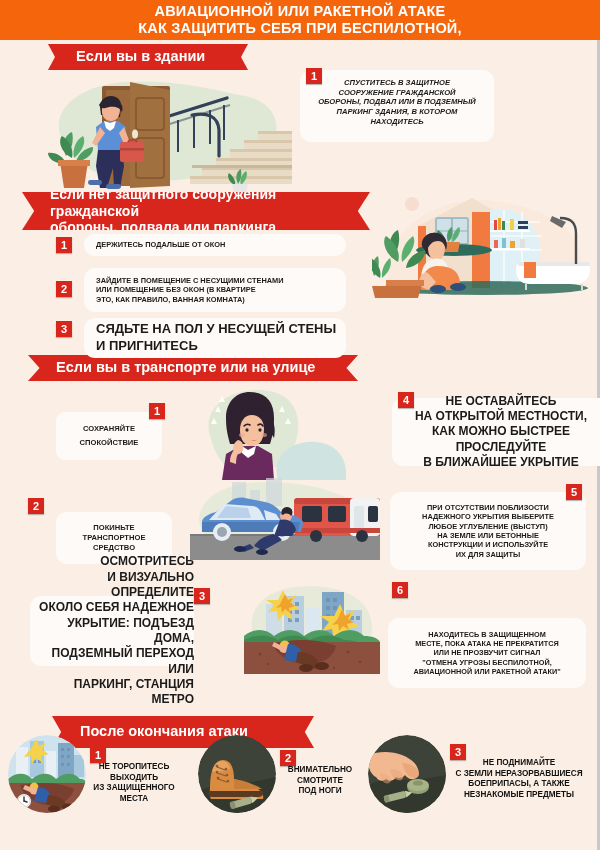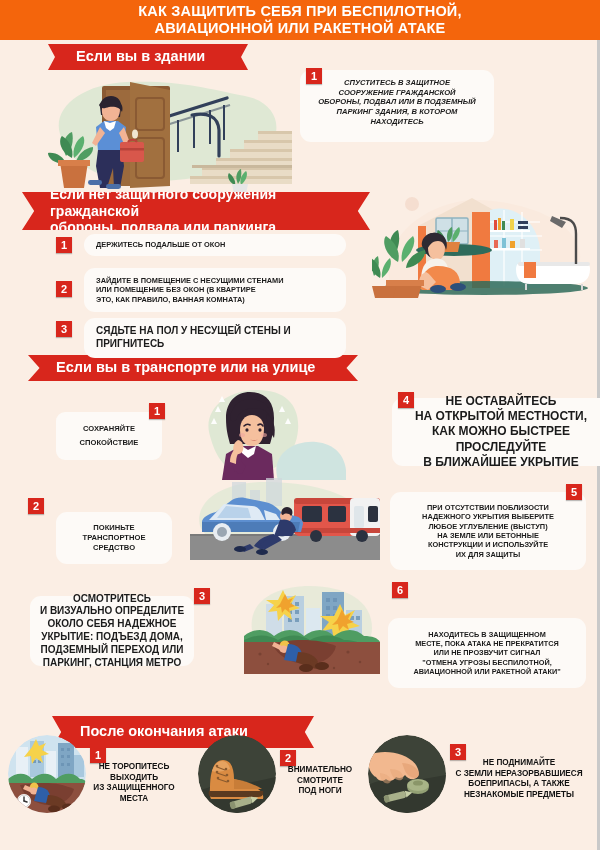--- a/index.html
+++ b/index.html
@@ -81,22 +81,22 @@
     position:absolute;color:#111;font-weight:bold;text-align:center;
     line-height:1.3;font-size:8.2px;
   }
 </style>
 </head>
 <body>
 
 <div class="page">
 
   <div class="header">
+    <div class="ttl">АВИАЦИОННОЙ ИЛИ РАКЕТНОЙ АТАКЕ</div>
     <div class="ttl">КАК ЗАЩИТИТЬ СЕБЯ ПРИ БЕСПИЛОТНОЙ,</div>
-    <div class="ttl">АВИАЦИОННОЙ ИЛИ РАКЕТНОЙ АТАКЕ</div>
   </div>
 
   <div class="ribbon notch-both" id="ribbon-building">
     <span class="rb-txt">Если вы в здании</span>
   </div>
 
   <div class="art" style="left:42px;top:72px;width:250px;height:122px;">
     <svg width="250" height="122" viewBox="0 0 250 122">
       <path d="M18 62C10 36 40 12 85 10c52-2 78 6 118 14 32 6 40 34 22 54-20 22-70 30-120 32C62 111 26 92 18 62z" fill="#dfe8d4"></path>
 
@@ -288,21 +288,21 @@
   <div class="num" style="left:56px;top:281px;">2</div>
   <div class="card left-al" style="left:84px;top:268px;width:262px;height:44px;font-size:7.4px;padding-left:12px;">
     <div>
       <div>ЗАЙДИТЕ В ПОМЕЩЕНИЕ С НЕСУЩИМИ СТЕНАМИ</div>
       <div>ИЛИ ПОМЕЩЕНИЕ БЕЗ ОКОН (В КВАРТИРЕ</div>
       <div>ЭТО, КАК ПРАВИЛО, ВАННАЯ КОМНАТА)</div>
     </div>
   </div>
 
   <div class="num" style="left:56px;top:321px;">3</div>
-  <div class="card left-al" style="left:84px;top:318px;width:262px;height:40px;font-size:10px;padding-left:12px;">
+  <div class="card left-al" style="left:84px;top:318px;width:262px;height:40px;font-size:13px;padding-left:12px;">
     <span>СЯДЬТЕ НА ПОЛ У НЕСУЩЕЙ СТЕНЫ И ПРИГНИТЕСЬ</span>
   </div>
 
   <div class="ribbon notch-both" id="ribbon-transport">
     <span class="rb-txt">Если вы в транспорте или на улице</span>
   </div>
 
   <div class="art" style="left:196px;top:384px;width:150px;height:96px;">
     <svg width="150" height="96" viewBox="0 0 150 96">
       <path d="M14 52 C6 26 30 6 62 6 c28 0 42 16 40 40 c-2 26-22 44-48 44 C30 90 20 74 14 52z" fill="#dfe8d4"></path>
@@ -408,21 +408,21 @@
         <path d="M84 58 c-10 2-16 6-20 12 l8 4 c4-6 10-8 16-8z" fill="#2d3a6b"></path>
         <path d="M86 58 l-16 10 4 6 18-10z" fill="#2d3a6b"></path>
         <path d="M60 68 l-10 4 4 4 10-4z" fill="#2d3a6b"></path>
         <ellipse cx="50" cy="73" rx="6" ry="3" fill="#1e2a4d"></ellipse>
         <ellipse cx="72" cy="76" rx="6" ry="3" fill="#1e2a4d"></ellipse>
       </g>
     </svg>
   </div>
 
   <div class="num" style="left:194px;top:588px;">3</div>
-  <div class="card" style="left:30px;top:596px;width:164px;height:70px;font-size:10px;">
+  <div class="card" style="left:30px;top:596px;width:164px;height:70px;font-size:12px;text-align:right;">
     <div>
       <div>ОСМОТРИТЕСЬ</div>
       <div>И ВИЗУАЛЬНО ОПРЕДЕЛИТЕ</div>
       <div>ОКОЛО СЕБЯ НАДЕЖНОЕ</div>
       <div>УКРЫТИЕ: ПОДЪЕЗД ДОМА,</div>
       <div>ПОДЗЕМНЫЙ ПЕРЕХОД ИЛИ</div>
       <div>ПАРКИНГ, СТАНЦИЯ МЕТРО</div>
     </div>
   </div>
 

